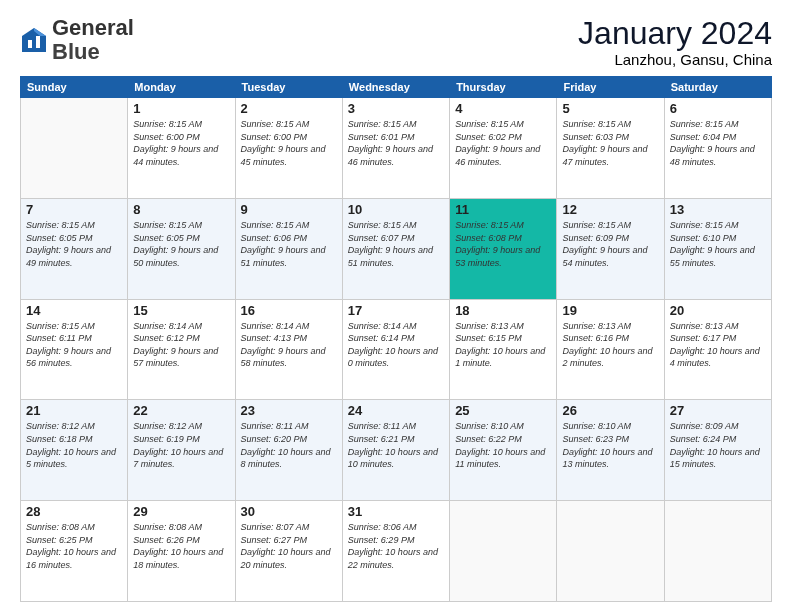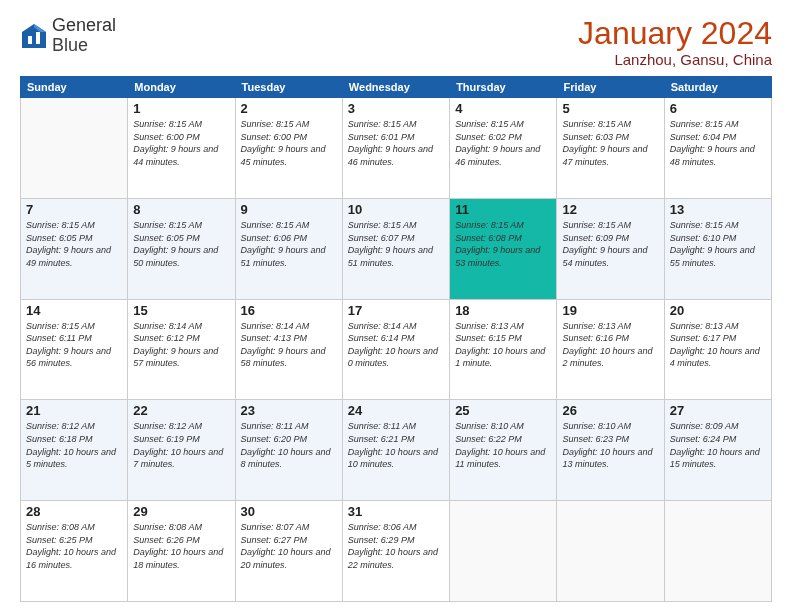--- a/index.html
+++ b/index.html
@@ -22,42 +22,42 @@
       justify-content: space-between;
       align-items: flex-start;
       margin-bottom: 8px;
     }
     .logo {
       display: flex;
       align-items: center;
       gap: 4px;
     }
     .logo-text {
-      font-size: 18px;
-      font-weight: normal;
+      font-size: 22px;
+      font-weight: bold;
       line-height: 1.1;
     }
     .logo-general { color: #333; }
     .logo-blue { color: #404040; }
     .logo-icon {
       width: 28px;
       height: 28px;
     }
     .title-block {
       text-align: right;
     }
     .calendar-title {
       font-size: 32px;
       font-weight: normal;
-      color: #c2410c;
+      color: #0f172a;
       line-height: 1.1;
     }
     .calendar-subtitle {
       font-size: 15px;
-      color: #7f1d1d;
+      color: #000000;
     }
     .calendar {
       width: 100%;
       border-collapse: collapse;
       flex: 1;
       table-layout: fixed;
     }
     .calendar th {
       background: #1a5fa8;
       color: #fff;

